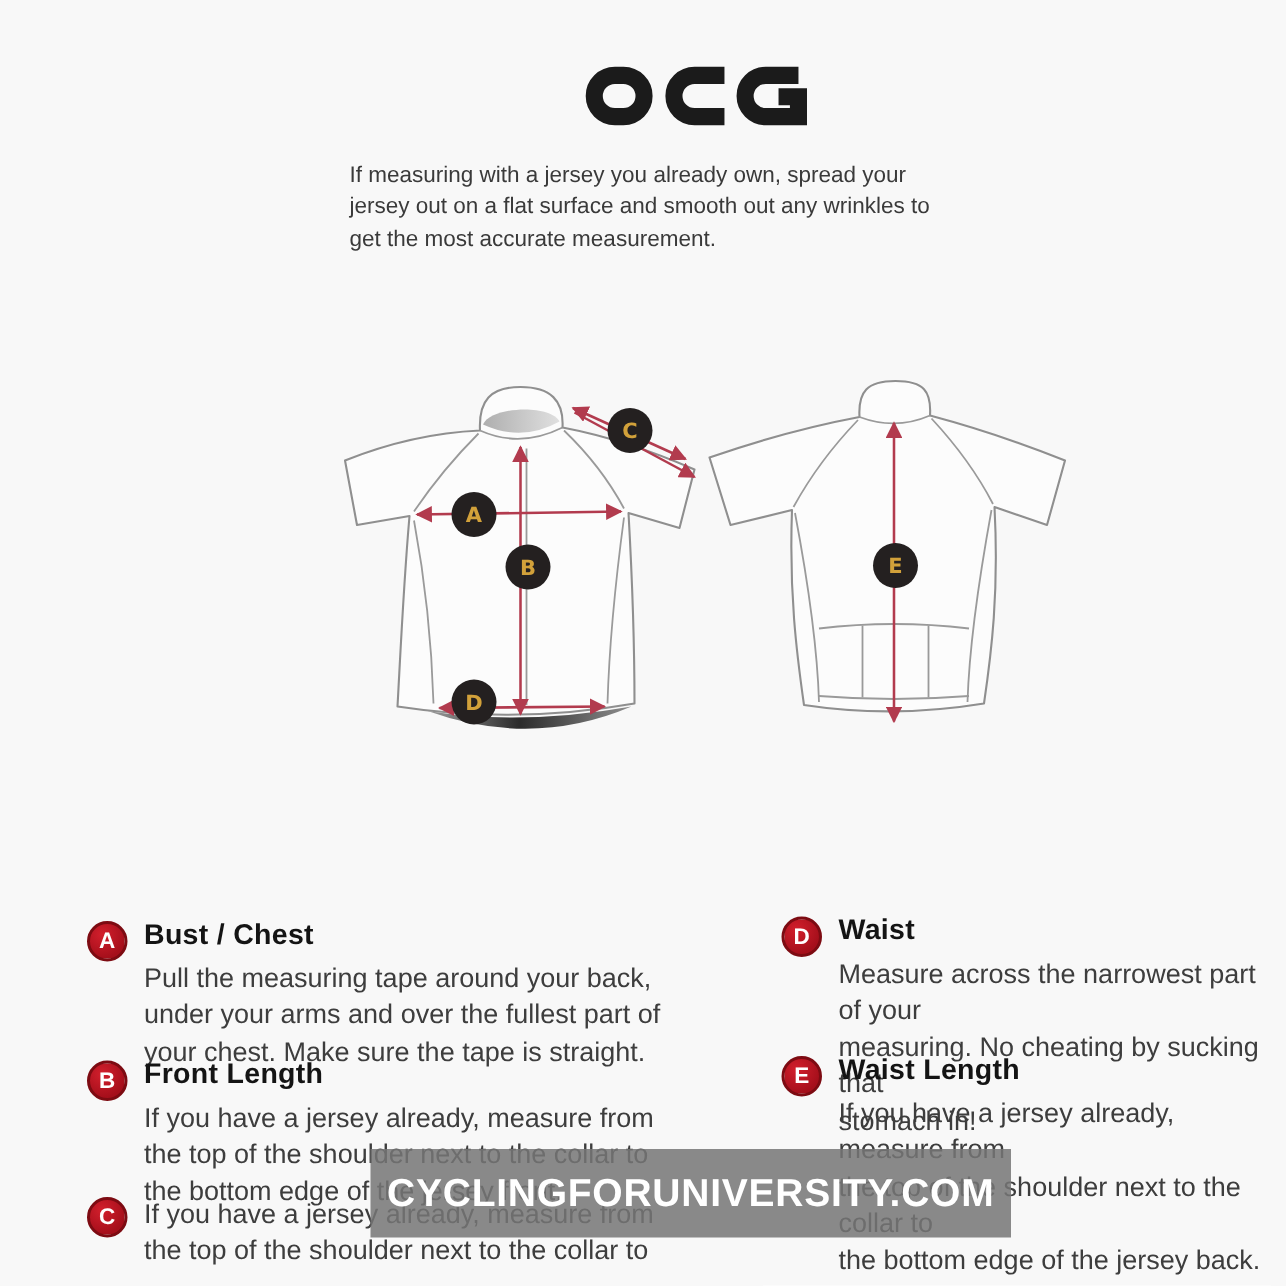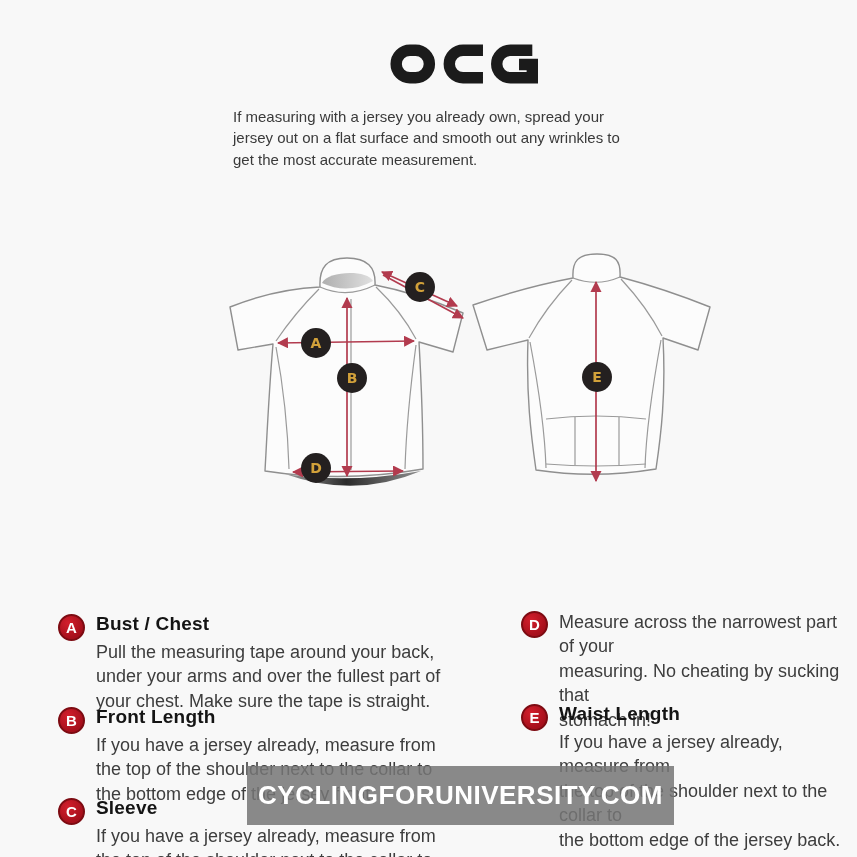--- a/index.html
+++ b/index.html
@@ -169,29 +169,29 @@
       <h3 class="m-title">Front Length</h3>
       <p class="m-desc">If you have a jersey already, measure from
 the top of the shoulder next to the collar to
 the bottom edge of the jersey front.</p>
     </div>
   </div>
 
   <div class="m-item" style="left:58px;top:797px;">
     <span class="m-badge">C</span>
     <div>
-      <h3 class="m-title">Sleeve</h3>
       <p class="m-desc">If you have a jersey already, measure from
 the top of the shoulder next to the collar to</p>
     </div>
   </div>
 
   <div class="m-item" style="left:521px;top:610px;">
     <span class="m-badge">D</span>
     <div>
+      <h3 class="m-title">Waist</h3>
       <p class="m-desc">Measure across the narrowest part of your
 measuring. No cheating by sucking that
 stomach in!</p>
     </div>
   </div>
 
   <div class="m-item" style="left:521px;top:703px;">
     <span class="m-badge">E</span>
     <div>
       <h3 class="m-title">Waist Length</h3>

